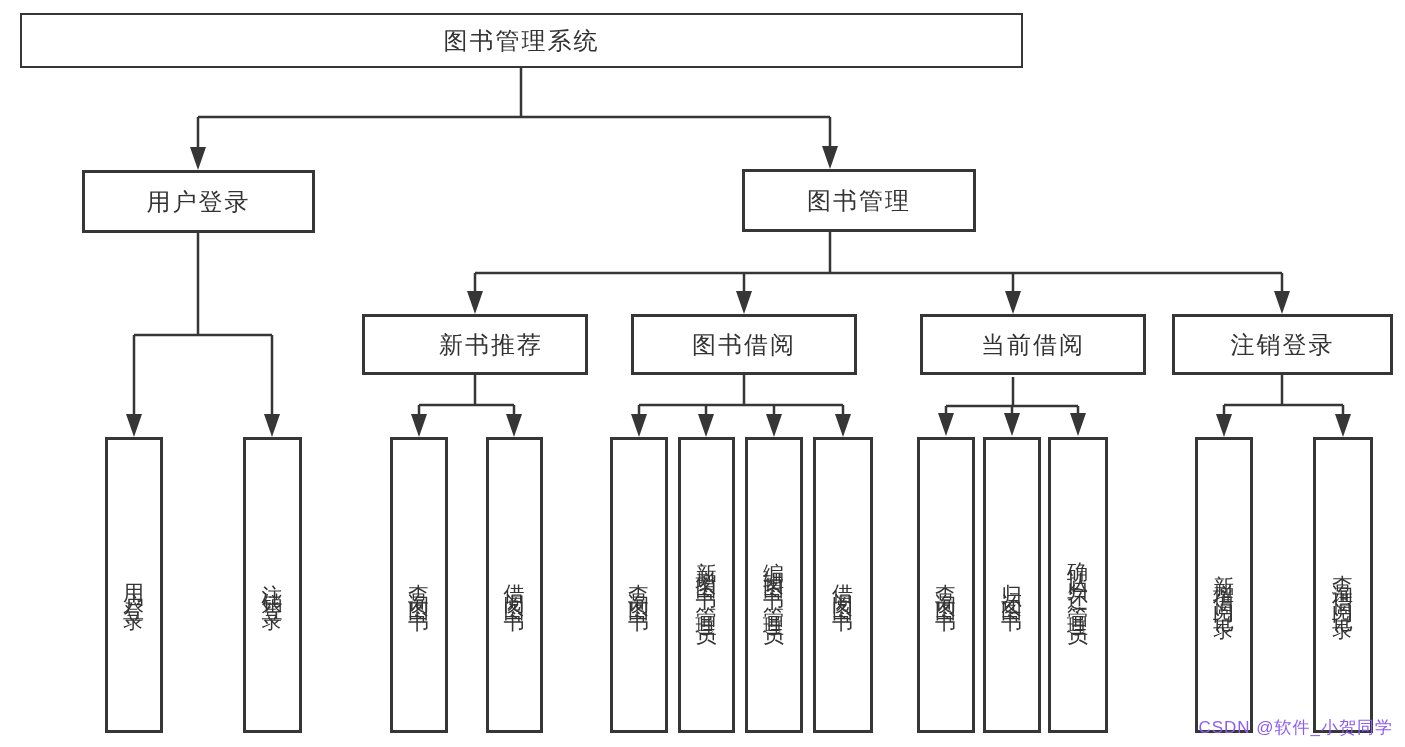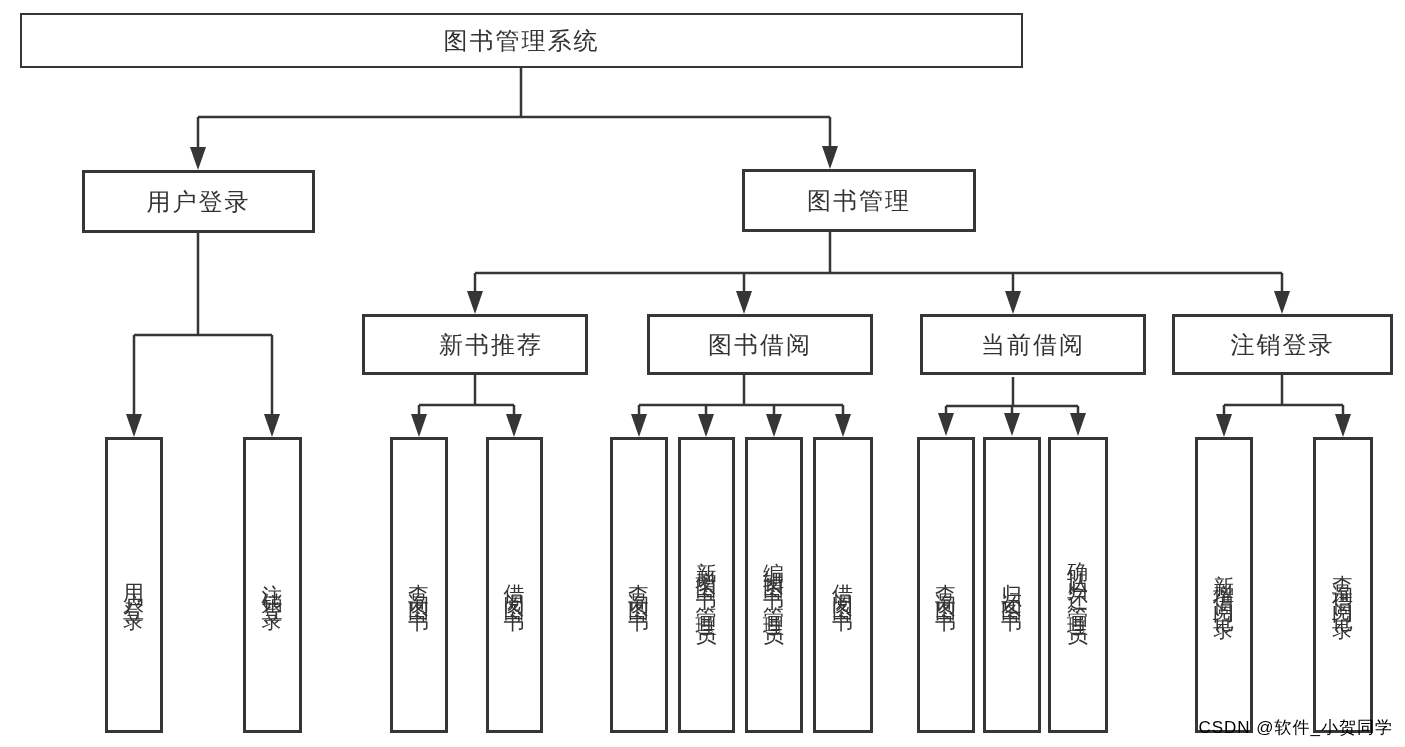--- a/index.html
+++ b/index.html
@@ -48,21 +48,21 @@
     letter-spacing: 9px;
     line-height: 1;
     white-space: nowrap;
   }
   .watermark {
     position: absolute;
     right: 12px;
     bottom: 8px;
     font-size: 17px;
     letter-spacing: 1px;
-    color: #000000;
+    color: #8b5cf6;
     z-index: 5;
     white-space: nowrap;
   }
 </style>
 </head>
 <body>
 
 <div id="canvas">
 
   <svg id="connectors" viewBox="0 0 1405 747" xmlns="http://www.w3.org/2000/svg">
@@ -121,21 +121,21 @@
              M1224 437 l-8 -23 h16 z
              M1343 437 l-8 -23 h16 z"></path>
   </svg>
 
   <div class="box root" style="left:20px; top:13px; width:1003px; height:55px;">图书管理系统</div>
 
   <div class="box" style="left:82px; top:170px; width:233px; height:63px;">用户登录</div>
   <div class="box" style="left:742px; top:169px; width:234px; height:63px;">图书管理</div>
 
   <div class="box" style="left:362px; top:314px; width:226px; height:61px;padding-left:32px;">新书推荐</div>
-  <div class="box" style="left:631px; top:314px; width:226px; height:61px;margin-left:16px;">图书借阅</div>
+  <div class="box" style="left:631px; top:314px; width:226px; height:61px;">图书借阅</div>
   <div class="box" style="left:900px; top:314px; width:226px; height:61px;margin-left:20px;">当前借阅</div>
   <div class="box" style="left:1172px; top:314px; width:221px; height:61px;">注销登录</div>
 
   <div class="vbox" style="left:105px; top:437px; width:58px; height:296px;">
     <span class="vtext">用户登录</span>
   </div>
   <div class="vbox" style="left:243px; top:437px; width:59px; height:296px;">
     <span class="vtext">注销登录</span>
   </div>
 

